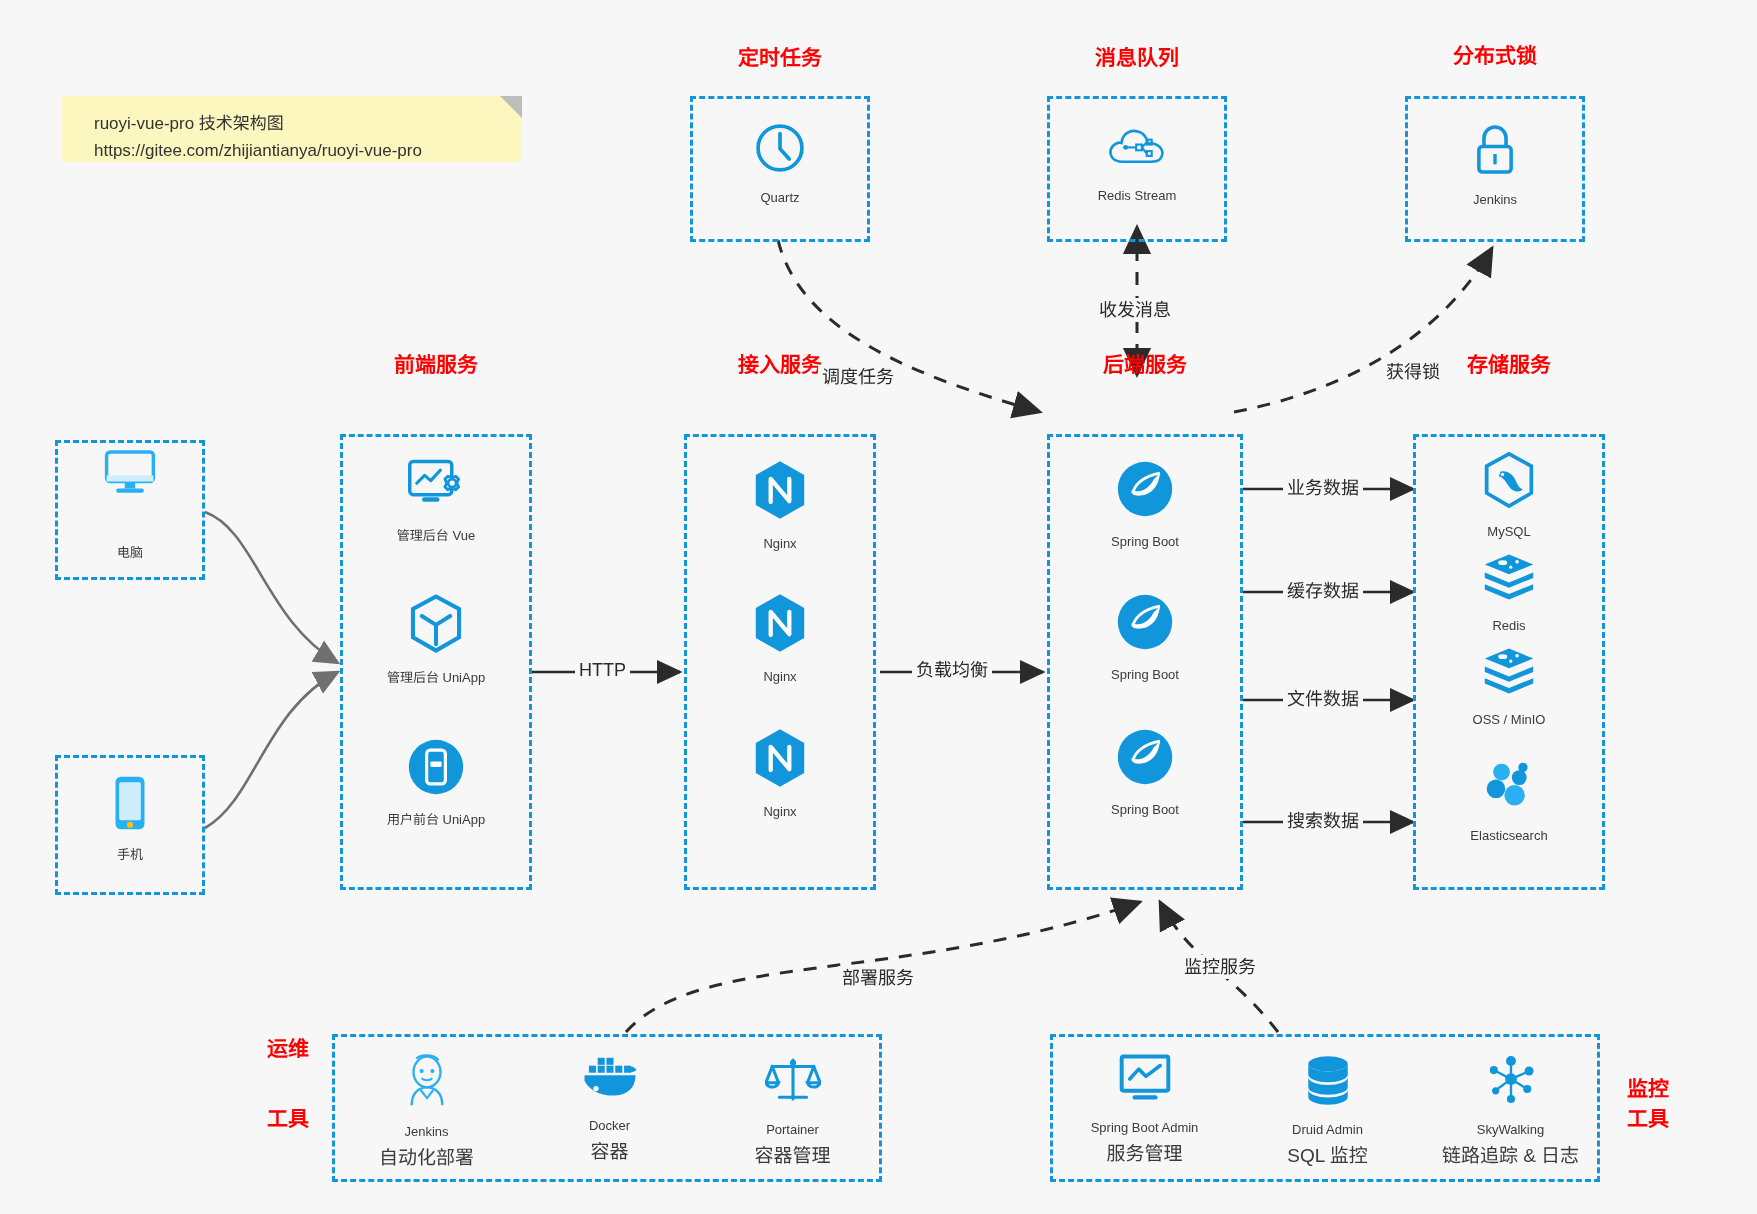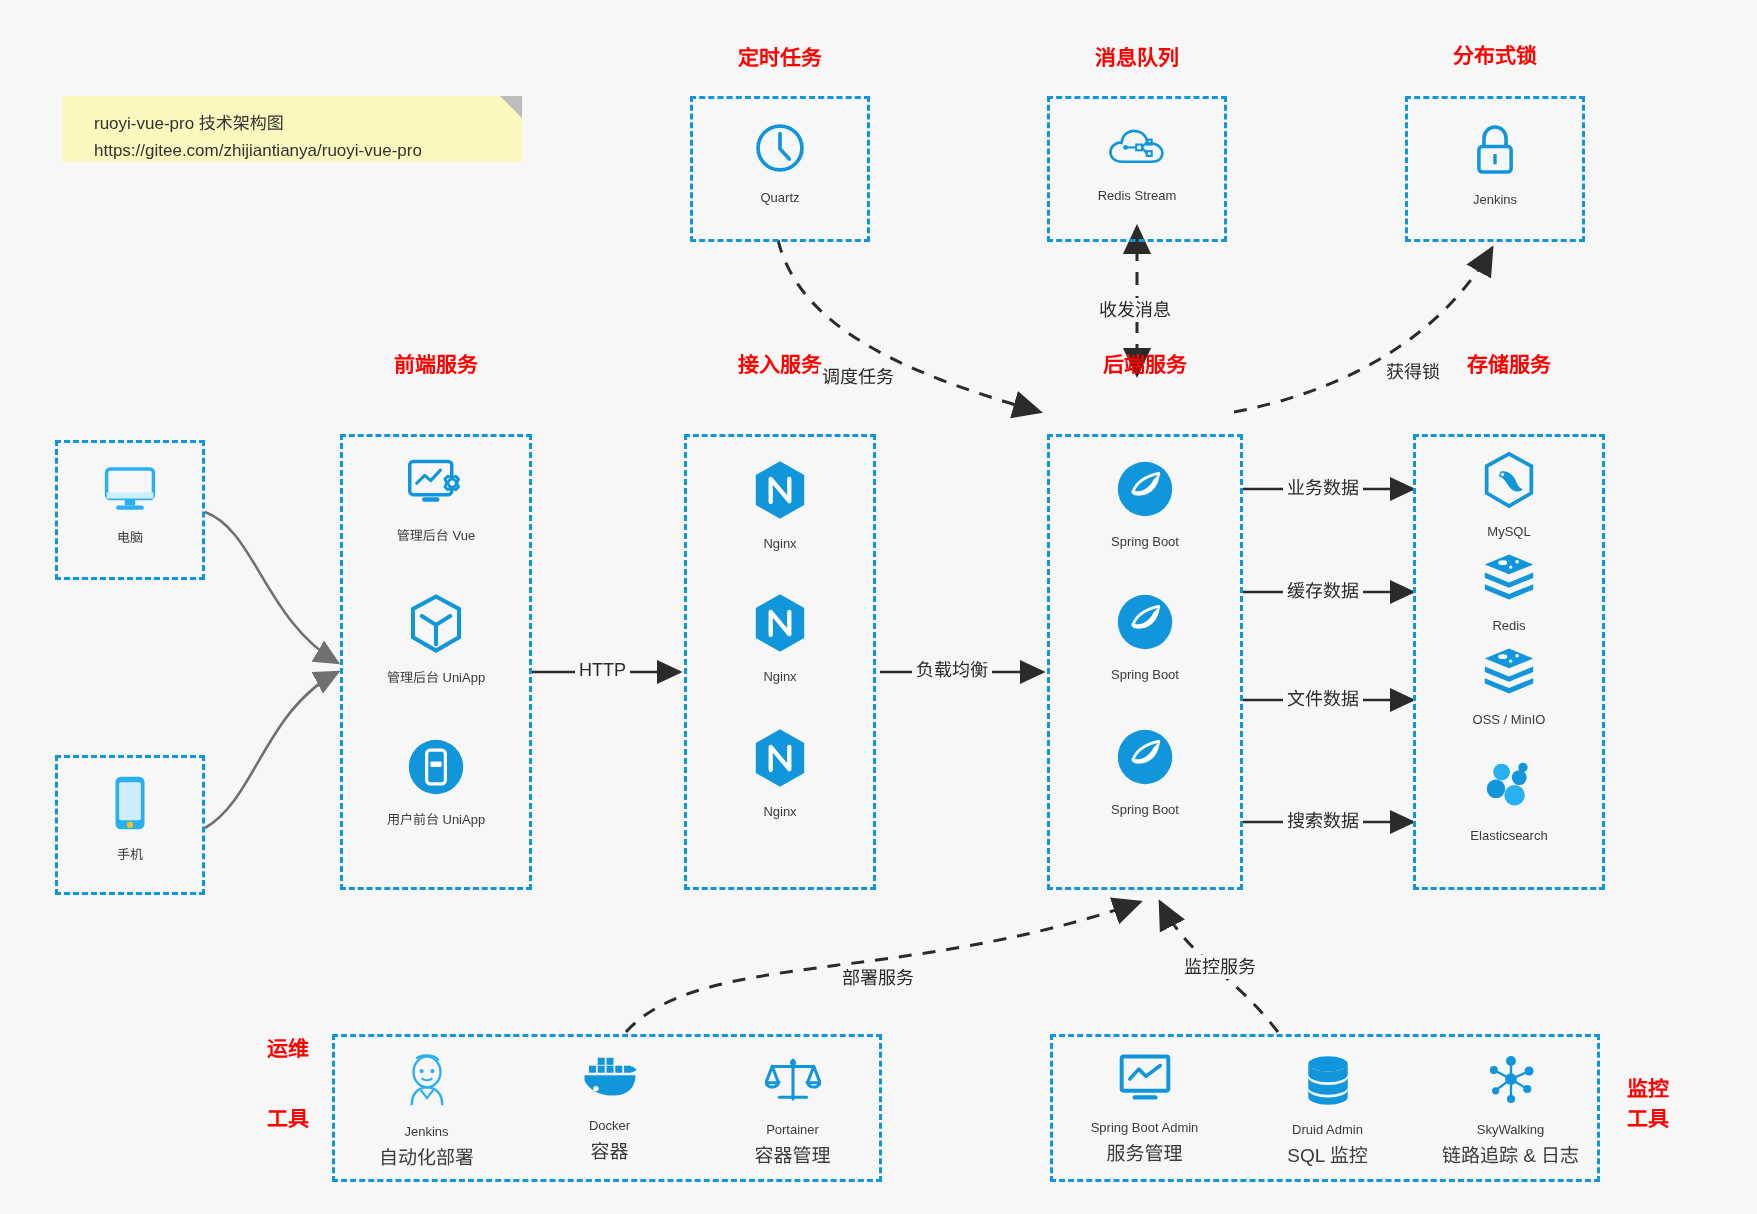--- a/index.html
+++ b/index.html
@@ -177,21 +177,21 @@
           <path d="M17 30 L17 20 A13 13 0 0 1 43 20 L43 30" fill="none" stroke="#1296db" stroke-width="4.2"></path>
           <rect x="11" y="30" width="38" height="30" rx="4" fill="none" stroke="#1296db" stroke-width="4.2"></rect>
           <rect x="28" y="39" width="4" height="12" fill="#1296db"></rect>
         </svg>
       </span>
       <span class="cap">Jenkins</span>
     </div>
   </div>
 
   <div class="grp" style="left:55px;top:440px;width:150px;height:140px;">
-    <div class="node" style="top:20px;">
+    <div class="node" style="top:3px;gap:32px;">
       <span class="ico">
         <svg width="58" height="52" viewBox="0 0 66 60">
           <rect x="6" y="7" width="54" height="34" rx="4" fill="none" stroke="#29b0f3" stroke-width="4"></rect>
           <rect x="27" y="41" width="12" height="8" fill="#29b0f3"></rect>
           <rect x="17" y="49" width="32" height="5" rx="2.5" fill="#29b0f3"></rect>
           <rect x="6" y="34" width="54" height="7" fill="#cdeefc"></rect>
         </svg>
       </span>
       <span class="cap">电脑</span>
     </div>

